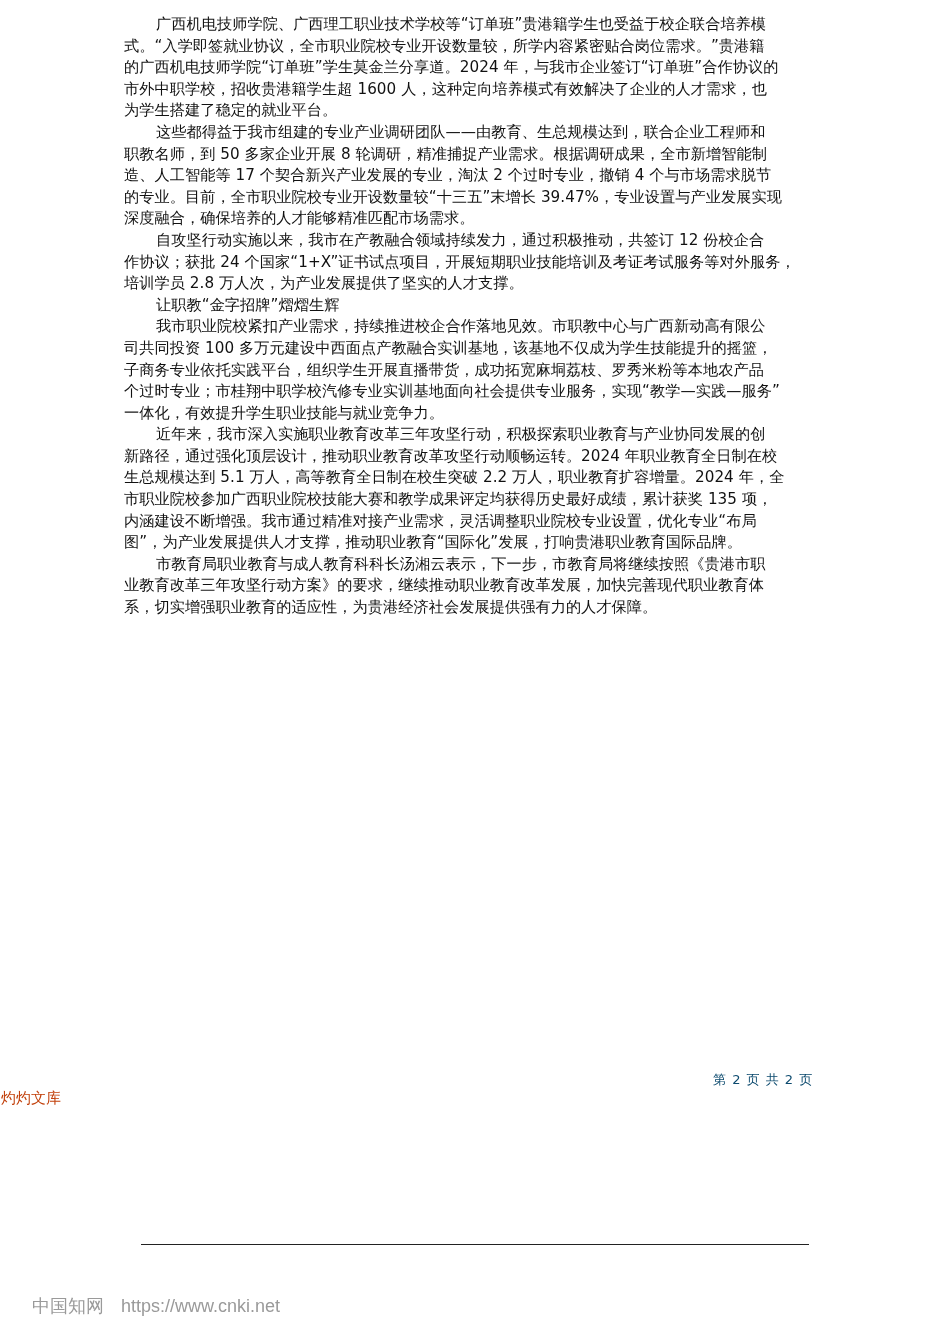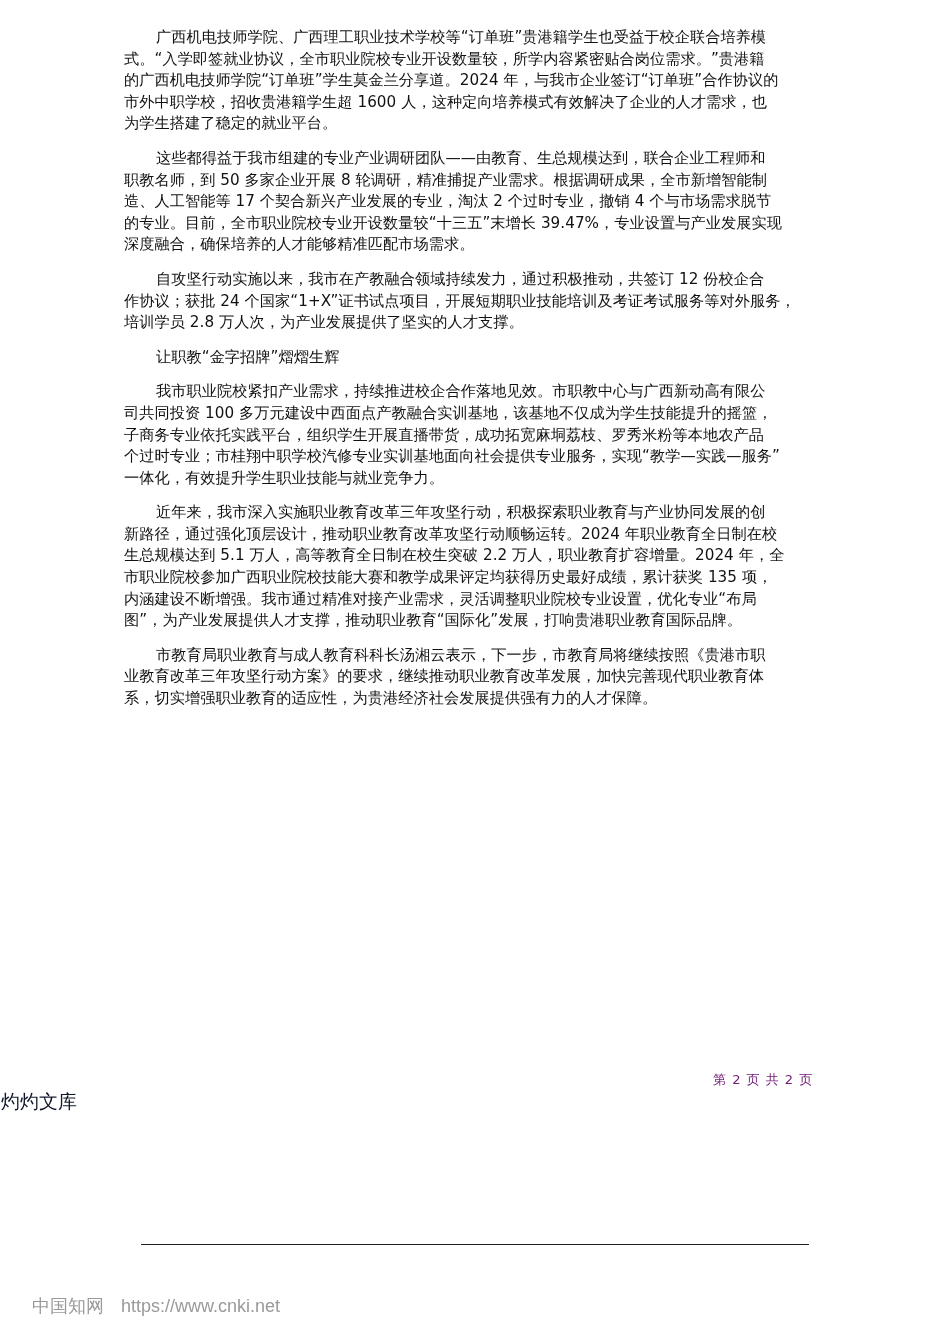--- a/index.html
+++ b/index.html
@@ -24,36 +24,35 @@
   .line {
     display: block;
     height: 21.6px;
     line-height: 21.6px;
     font-size: 15.2px;
     white-space: nowrap;
     letter-spacing: 0.05px;
   }
   .indent {
     padding-left: 32px;
-    margin-top: 13px;
   }
   .page-number {
     position: absolute;
     left: 713px;
     top: 1071px;
     font-size: 13px;
-    color: #701a75;
+    color: #0c4a6e;
     word-spacing: 2px;
   }
   .watermark-left {
     position: absolute;
     left: 1px;
     top: 1089px;
-    font-size: 19px;
-    color: #0f172a;
+    font-size: 15px;
+    color: #c2410c;
   }
   .footer-rule {
     position: absolute;
     left: 141px;
     top: 1244px;
     width: 668px;
     height: 0;
     border-top: 1.5px solid #222;
   }
   .cnki-footer {

